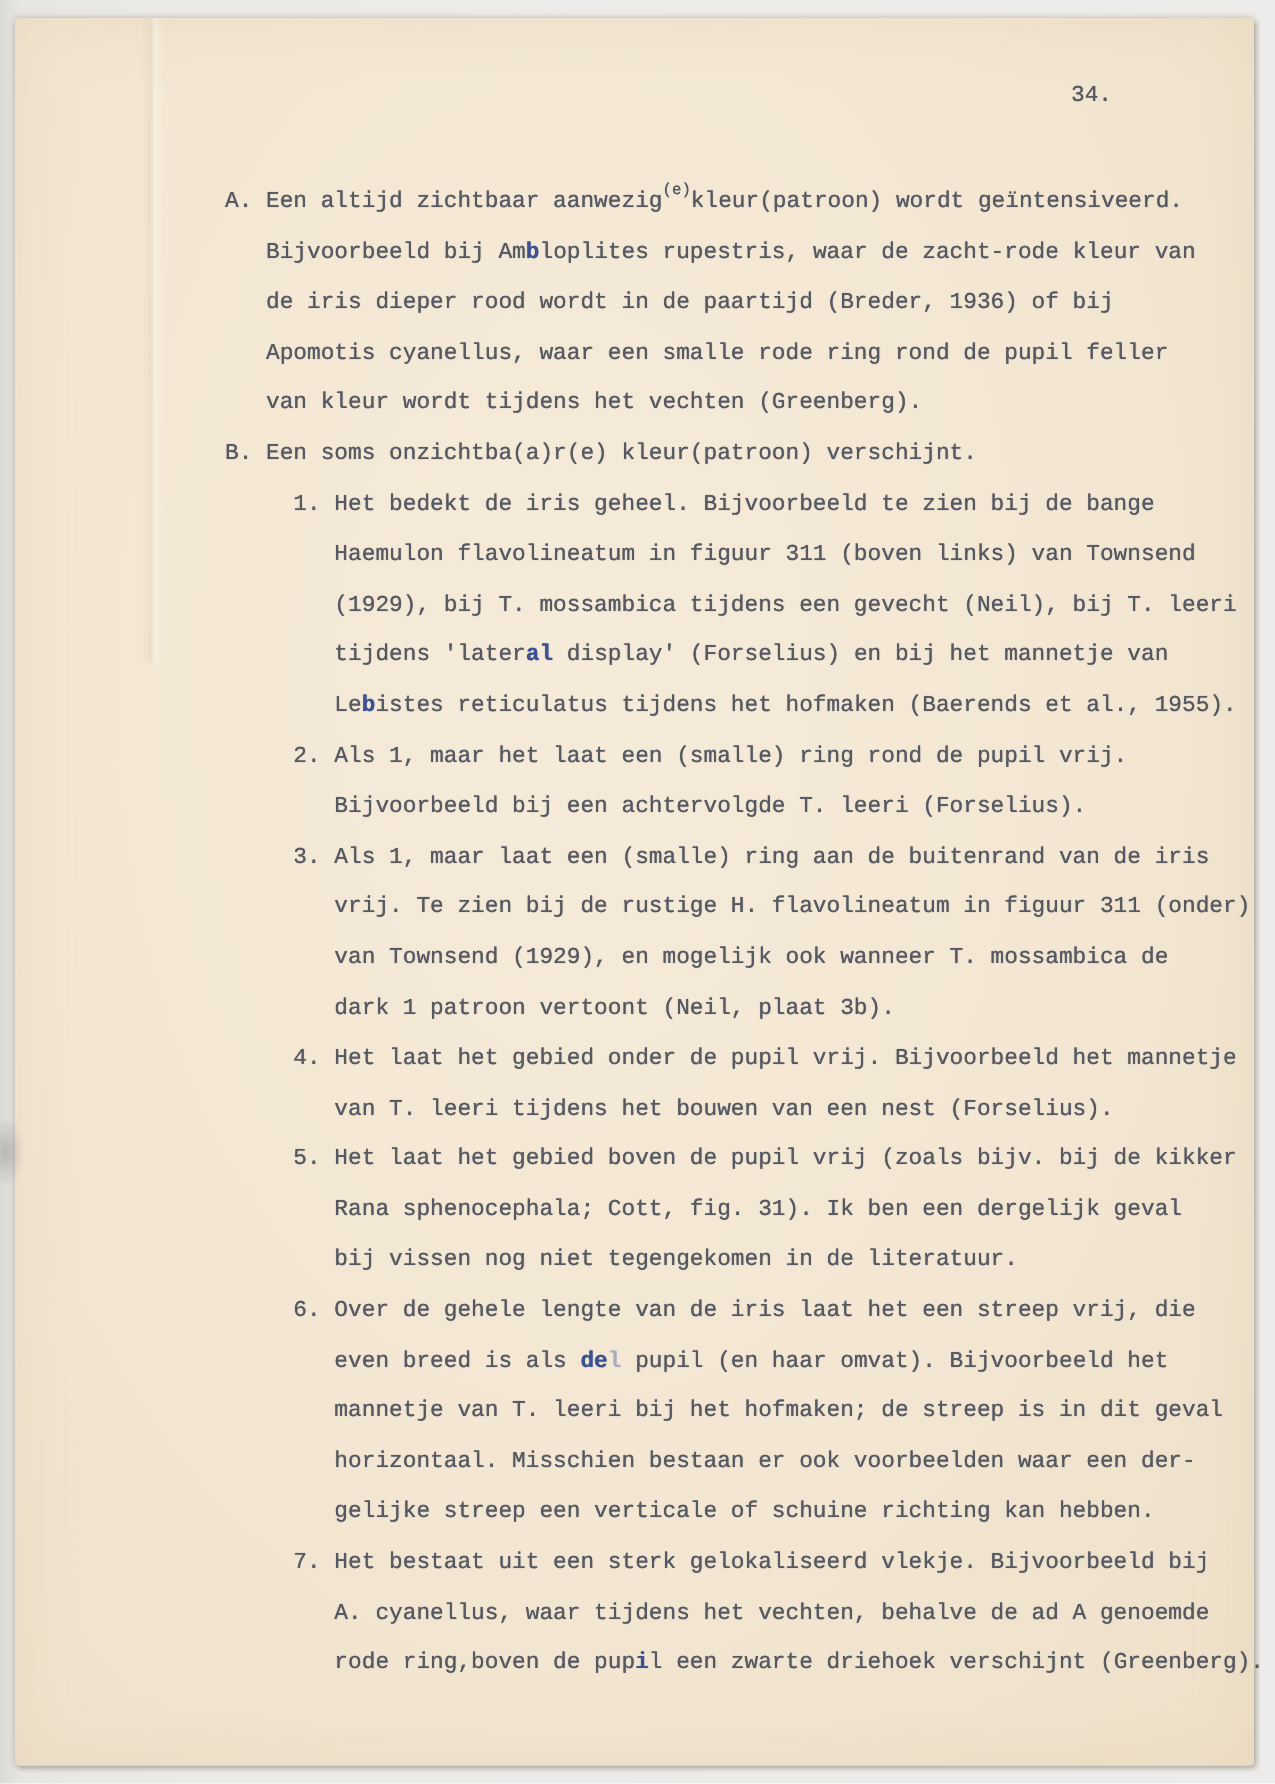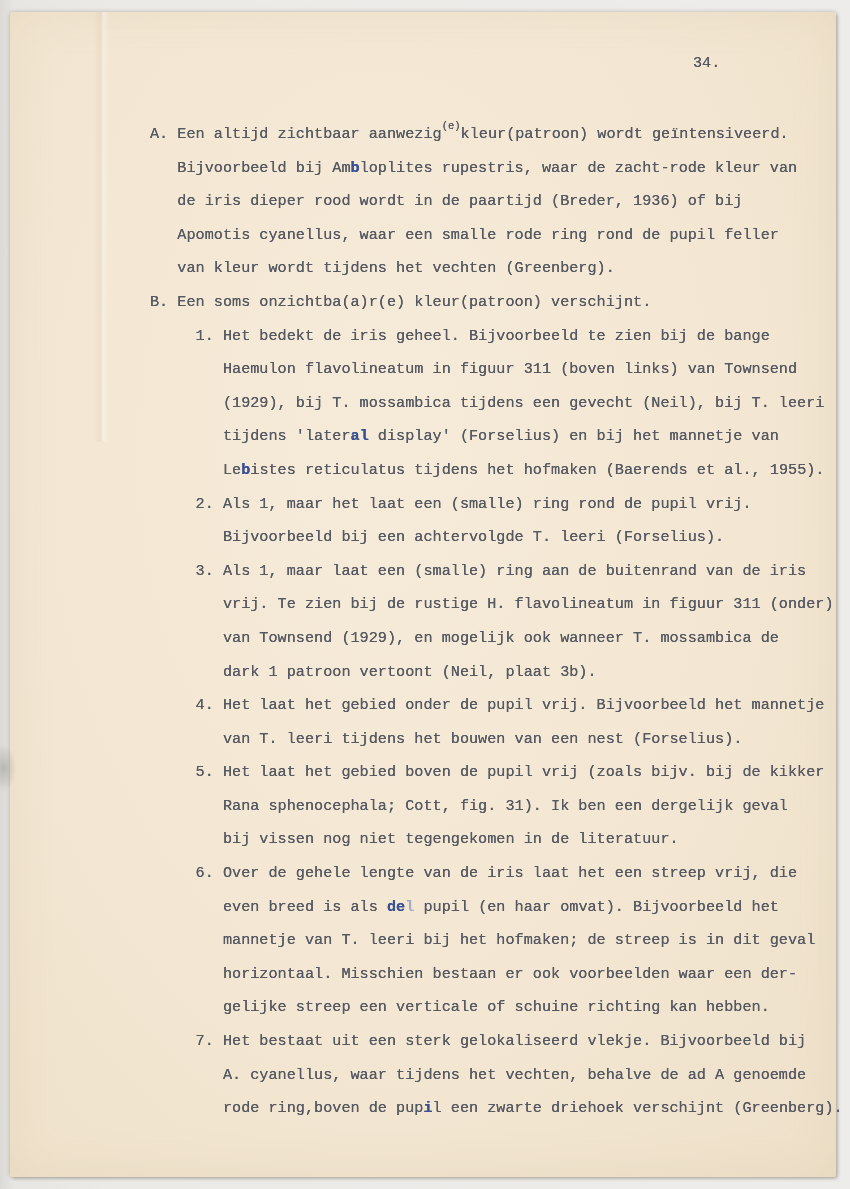--- a/index.html
+++ b/index.html
@@ -15,21 +15,21 @@
     border-radius:3px;
     box-shadow:0 0 4px rgba(90,80,60,.35), 2px 2px 3px rgba(100,90,70,.25),
                inset 0 0 45px rgba(200,175,135,.16);
   }
   .crease{
     position:absolute;left:84px;top:0;width:16px;height:430px;pointer-events:none;
     background:linear-gradient(90deg,rgba(170,145,110,0) 0%,rgba(170,145,110,.10) 40%,
                rgba(255,255,255,.28) 58%,rgba(170,145,110,0) 100%);
   }
   .page-number{
-    position:absolute;left:683px;top:42px;
+    position:absolute;left:704px;top:42px;
     font-size:15.2px;color:var(--ink);text-shadow:0 0 .6px currentColor;
   }
   .text-block{
     position:absolute;left:140px;top:106px;
     font-size:15.2px;line-height:33.6px;color:var(--ink);
     white-space:pre;
   }
   .line{height:33.6px;}
   .seg{text-shadow:0 0 .6px currentColor;}
   .sup{

